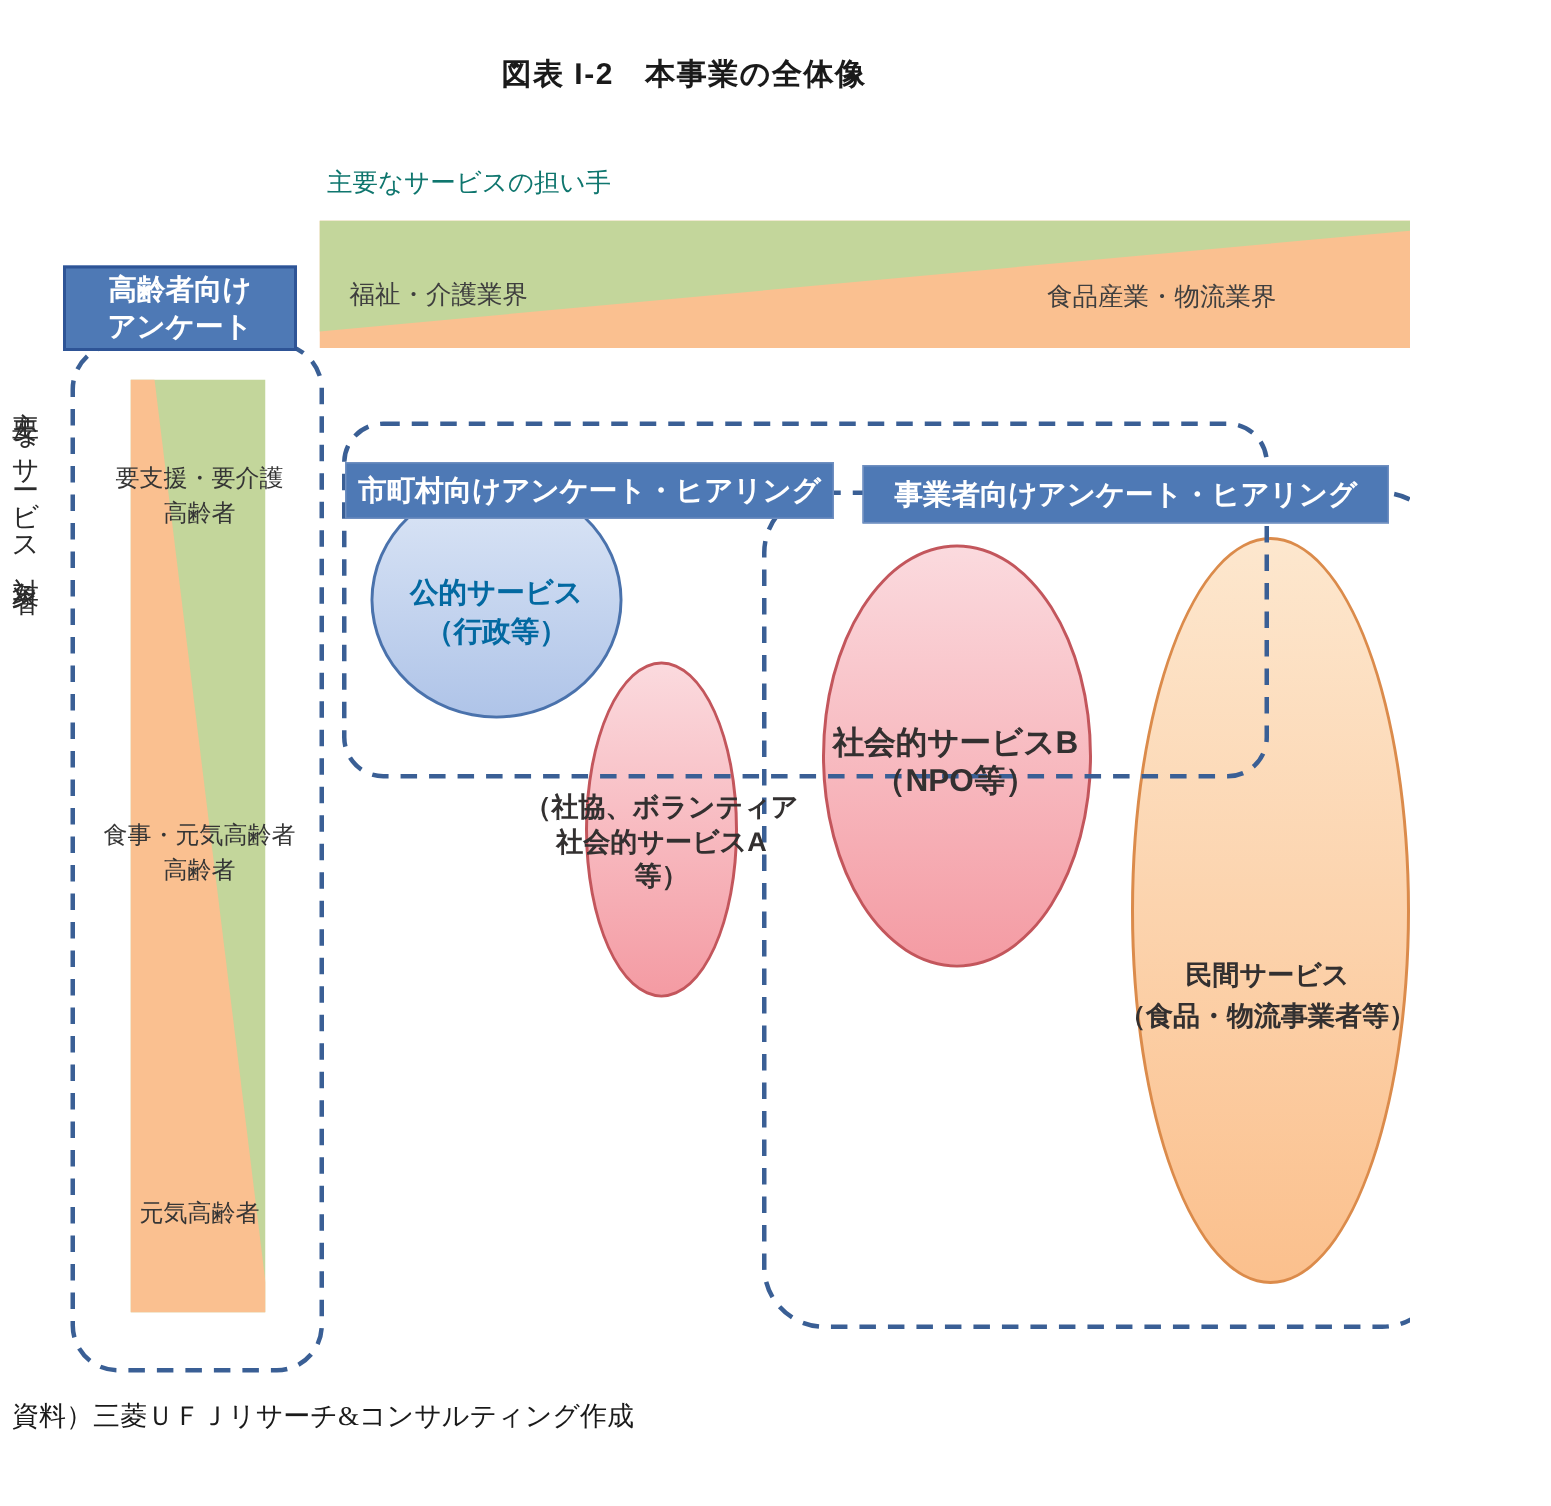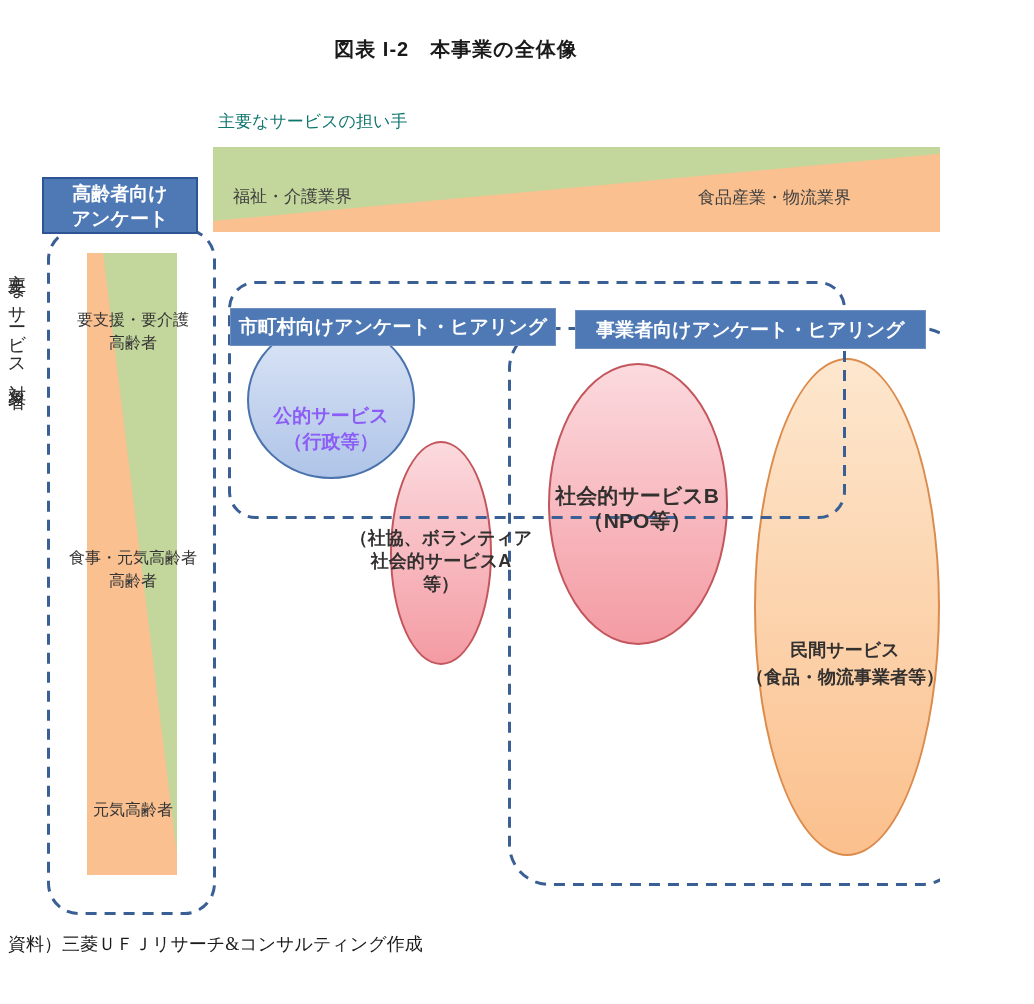--- a/index.html
+++ b/index.html
@@ -57,21 +57,21 @@
   }
   .el-social-b{
     left:548px;top:363px;width:180px;height:282px;border:2px solid var(--social-border);
     background:linear-gradient(180deg,var(--social-fill-top),var(--social-fill-bottom));
   }
   .el-private{
     left:754px;top:358px;width:186px;height:498px;border:2px solid var(--private-border);
     background:linear-gradient(180deg,var(--private-fill-top),var(--private-fill-bottom));
   }
   .el-label{text-align:center;font-weight:bold;}
-  .lbl-public{left:231px;top:383px;width:200px;font-size:19px;line-height:26px;color:#8b5cf6;margin-top:20px;}
+  .lbl-public{left:231px;top:383px;width:200px;font-size:19px;line-height:26px;color:#0369a1;}
   .lbl-social-a{left:341px;top:527px;width:200px;font-size:18px;line-height:23px;color:#333030;}
   .lbl-social-b{left:527px;top:483px;width:220px;font-size:21px;line-height:25px;color:#333030;}
   .lbl-private{left:730px;top:637px;width:230px;font-size:18px;line-height:27px;color:#333030;}
   .source{
     left:8px;top:932px;font-size:18px;color:#1a1a1a;
     font-family:Liberation Serif, serif;
   }
 </style>
 </head>
 <body>

